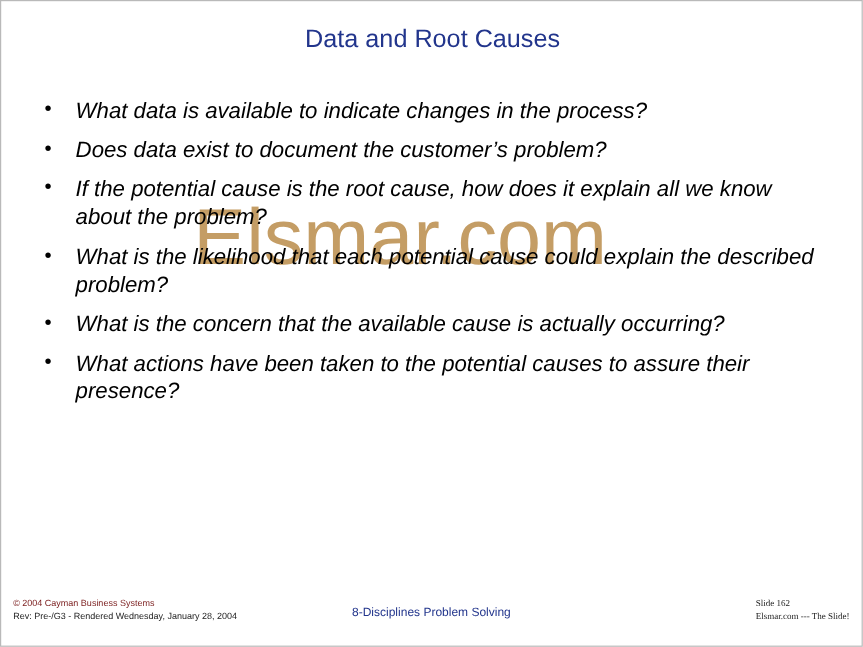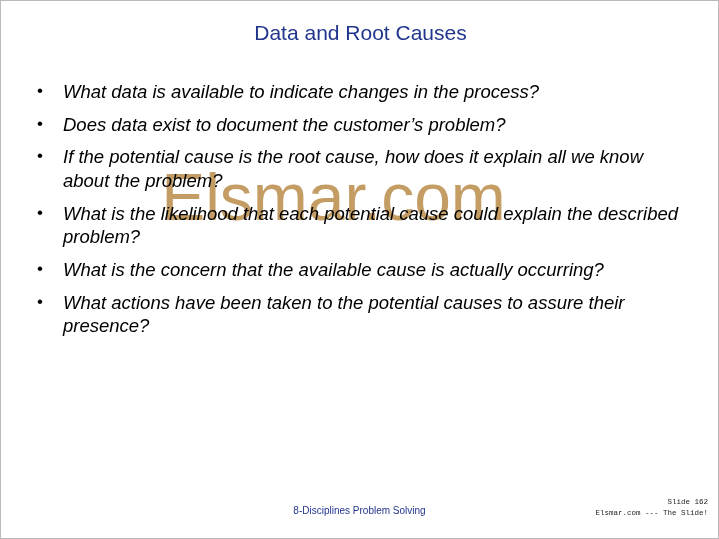--- a/index.html
+++ b/index.html
@@ -90,25 +90,25 @@
     bottom: 22px;
     text-align: center;
     font-size: 10px;
     color: #22358c;
     font-family: "Liberation Sans", sans-serif;
   }
   .footer-right {
     position: absolute;
     right: 10px;
     bottom: 18px;
-    text-align: right;
+    text-align: left;
     font-size: 7.5px;
     color: #1d1d1d;
     line-height: 1.55;
-    font-family: Liberation Mono, monospace;
+    font-family: Liberation Serif, serif;
   }
 </style>
 </head>
 <body>
 
 <div class="slide">
 
   <div class="slide-title">Data and Root Causes</div>
 
   <div class="watermark">Elsmar.com</div>
@@ -140,20 +140,24 @@
       <span class="btext">What is the concern that the available cause is actually occurring?</span>
     </div>
 
     <div class="bullet">
       <span class="dot">•</span>
       <span class="btext">What actions have been taken to the potential causes to assure their presence?</span>
     </div>
 
   </div>
 
+  <div class="footer-left">
+    <div>© 2004  Cayman Business Systems</div>
+    <div class="line2">Rev: Pre-/G3 - Rendered   Wednesday, January 28, 2004</div>
+  </div>
 
   <div class="footer-center">8-Disciplines Problem Solving</div>
 
   <div class="footer-right">
     <div>Slide 162</div>
     <div>Elsmar.com  ---  The Slide!</div>
   </div>
 
 </div>
 

